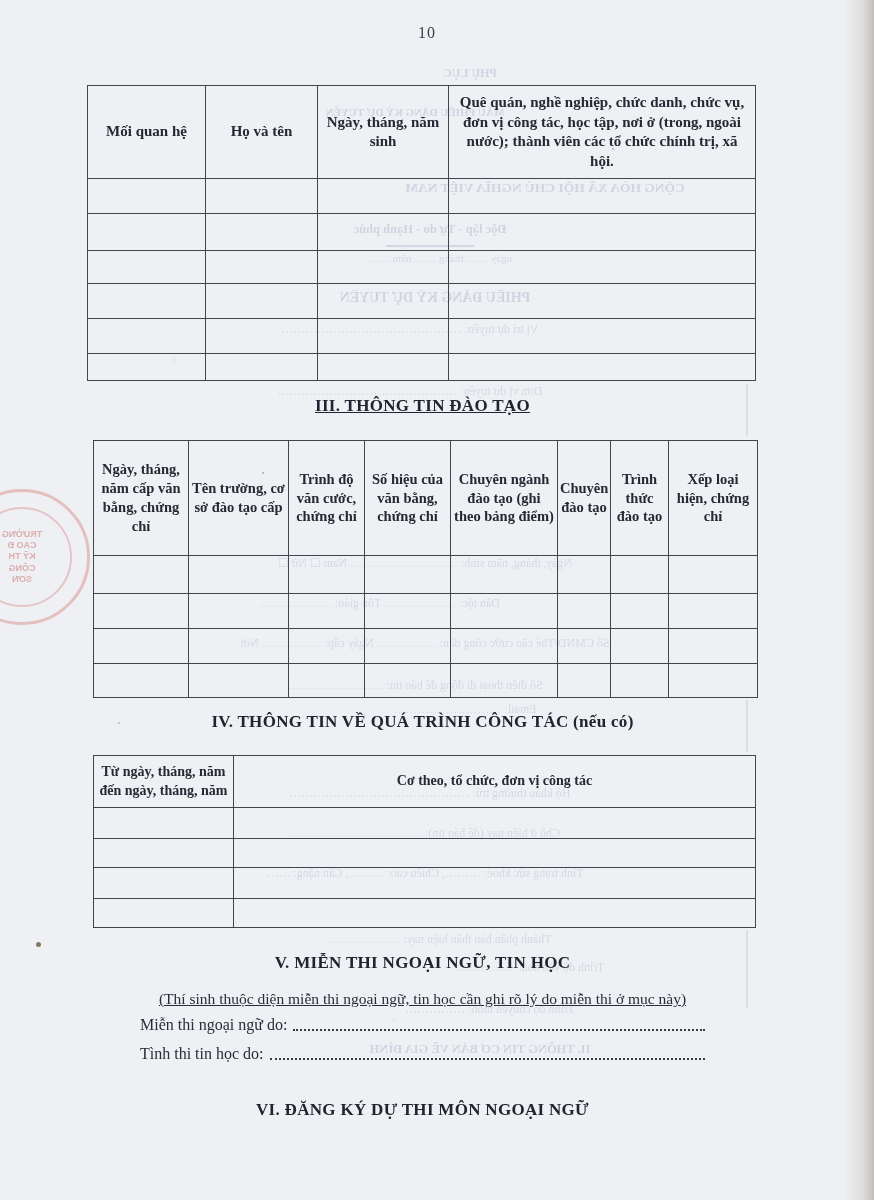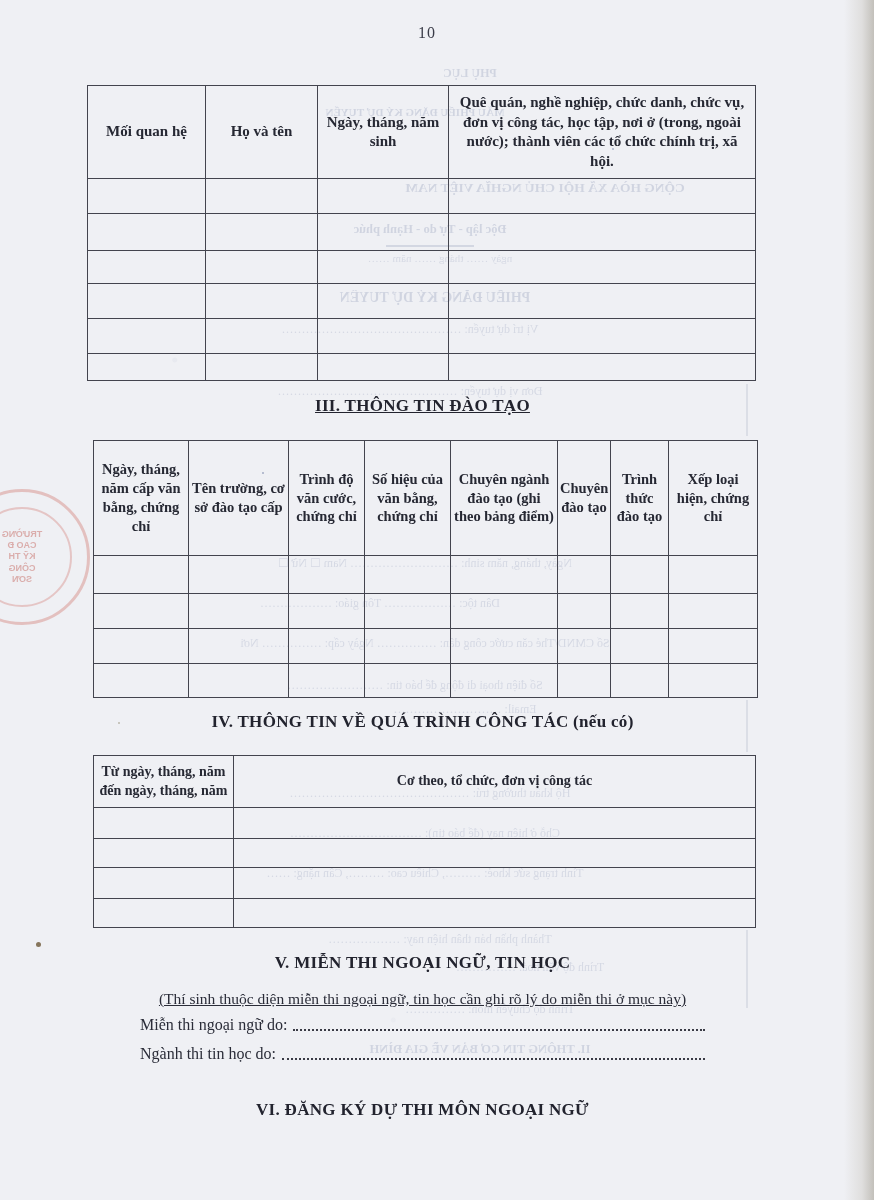--- a/index.html
+++ b/index.html
@@ -280,19 +280,19 @@
   </table>
 
 <div class="sec-title" style="top:953px;text-align:center;">V. MIỄN THI NGOẠI NGỮ, TIN HỌC</div>
 <div class="note-line" style="top:990px;text-decoration:underline;">(Thí sinh thuộc diện miễn thi ngoại ngữ, tin học cần ghi rõ lý do miễn thi ở mục này)</div>
 
 <div class="fill-line" style="top:1016px;">
   <span class="label">Miễn thi ngoại ngữ do:</span>
   <span class="dots"></span>
 </div>
 <div class="fill-line" style="top:1045px;">
-  <span class="label">Ngành thi tin học do:</span>
+  <span class="label">Tình thi tin học do:</span>
   <span class="dots"></span>
 </div>
 
 <div class="sec-title" style="top:1100px;">VI. ĐĂNG KÝ DỰ THI MÔN NGOẠI NGỮ</div>
 
 <div class="scan-edge"></div>
 
 </body></html>

